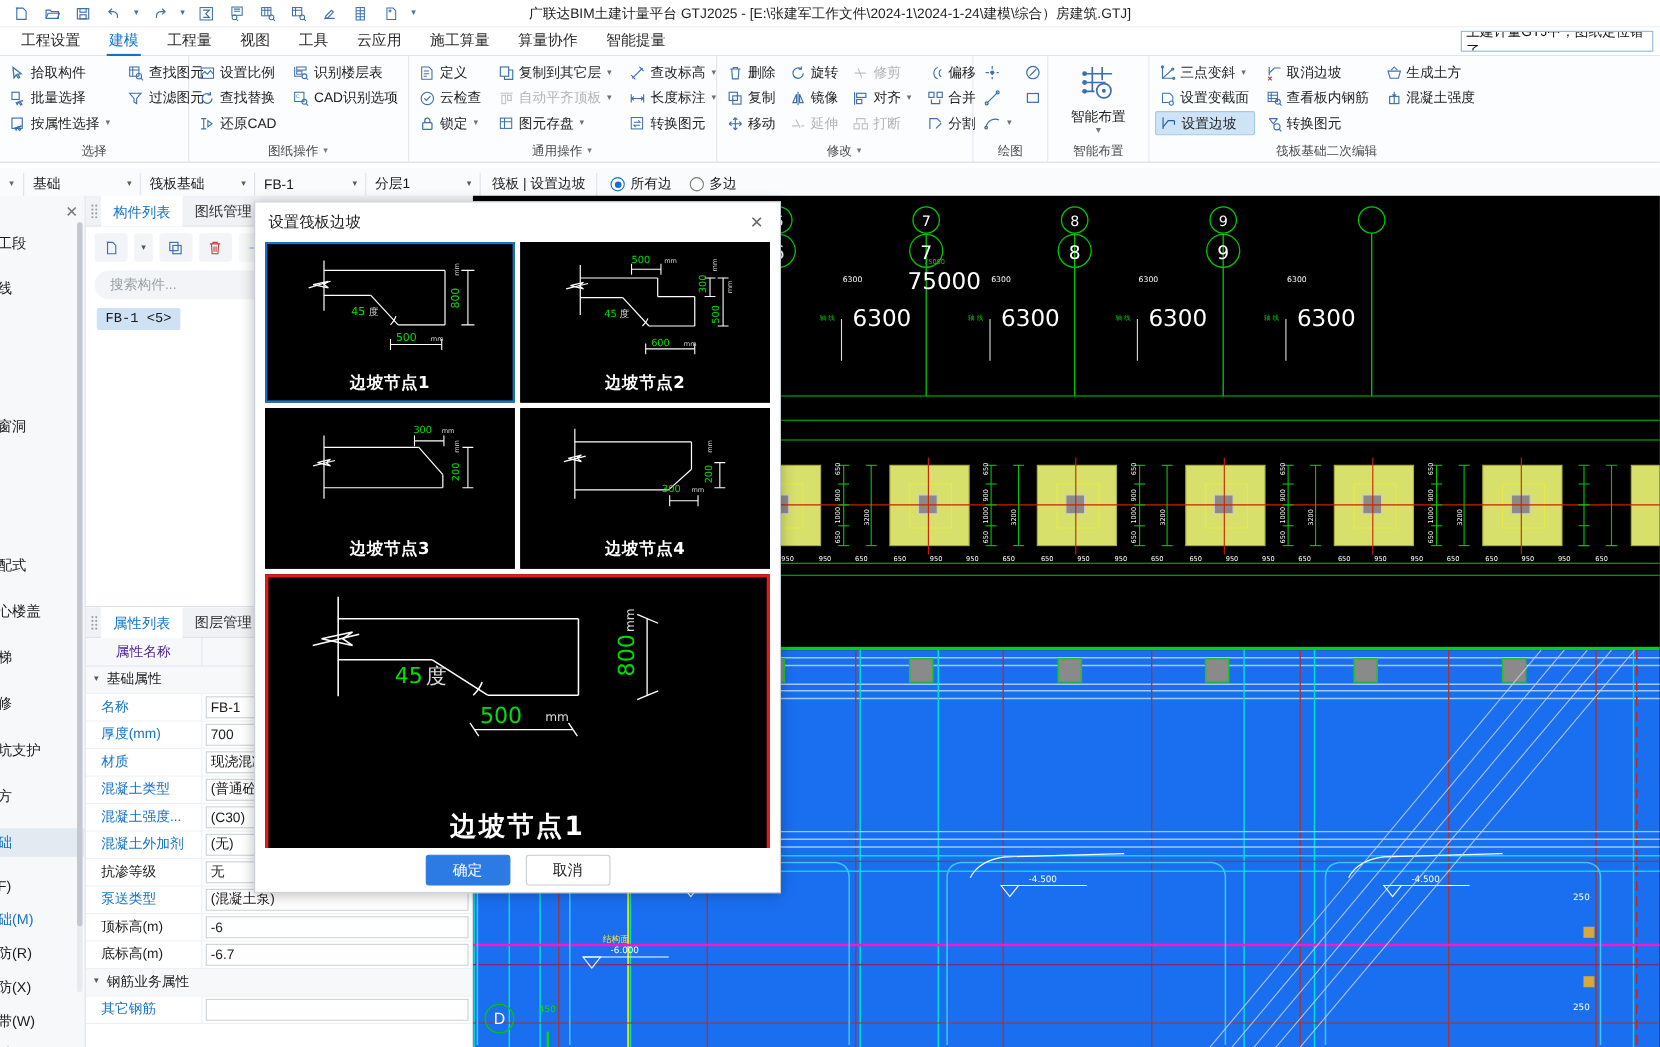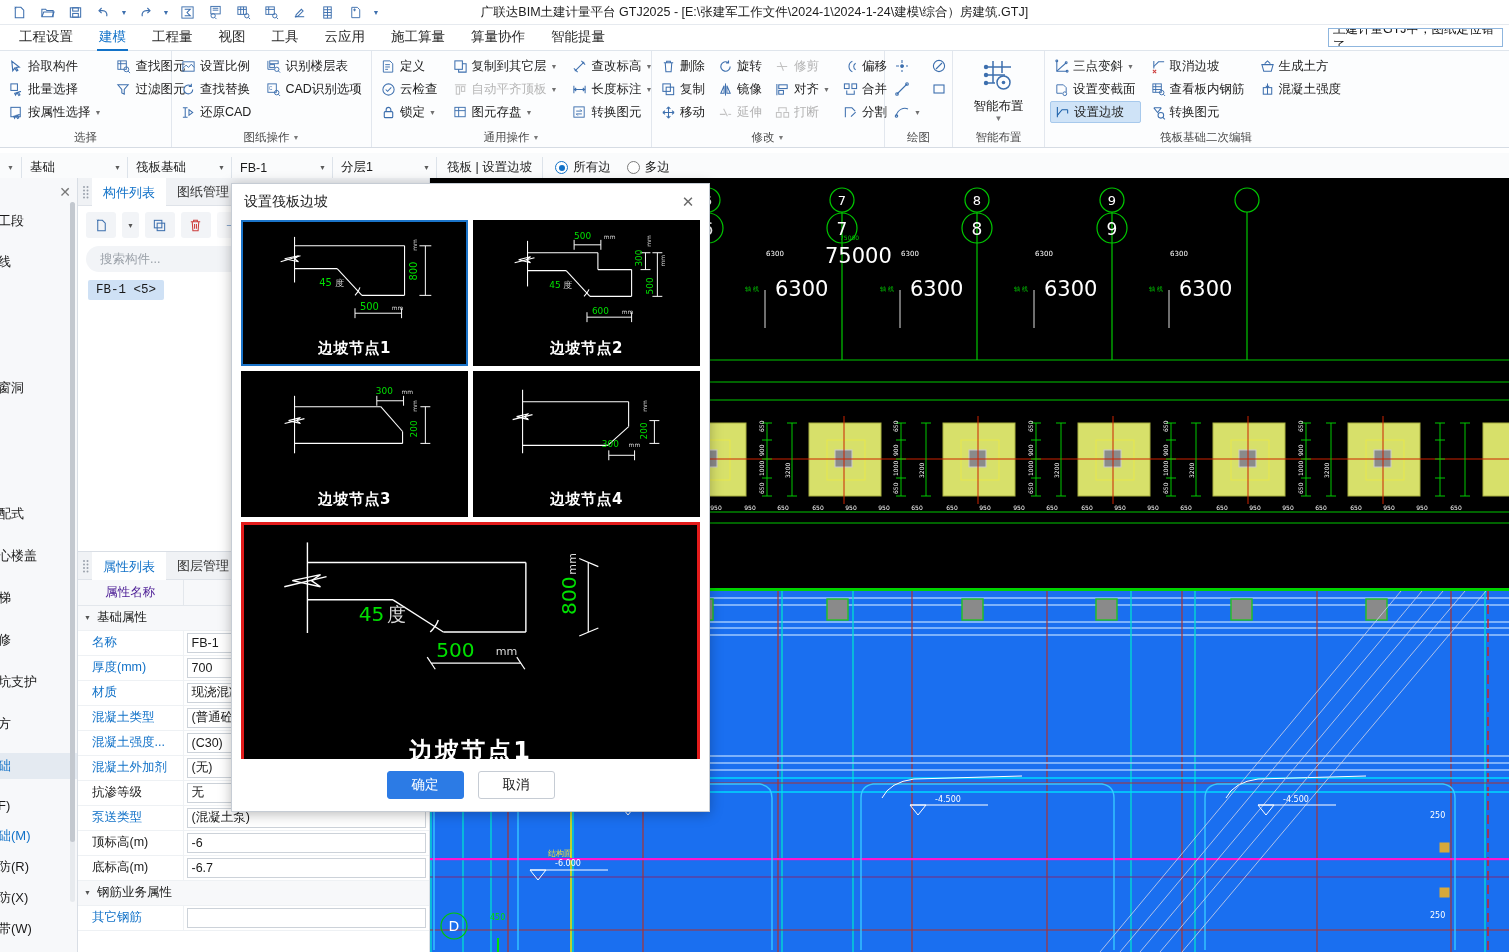--- a/index.html
+++ b/index.html
@@ -197,21 +197,21 @@
   .card .clabel {
     color:#fff; font-size: 15px; font-weight: bold; padding-bottom: 6px;
     font-family: "DejaVu Sans", sans-serif; letter-spacing: .5px;
   }
   .bigprev {
     margin-top: 5px; height: 258px; background:#000; border: 3px solid #e21b1b;
     position:relative; display:flex; flex-direction:column; align-items:center; justify-content:flex-start;
   }
   .bigprev .cimg { flex:1; width:100%; position:relative;}
   .bigprev .clabel { color:#fff; font-size: 24px; font-weight: bold; padding-bottom: 10px; font-family:"DejaVu Sans", sans-serif; letter-spacing:2px;}
-  .dlg-foot { height: 52px; display:flex; align-items:center; justify-content:center; gap: 14px; }
+  .dlg-foot { height: 40px; display:flex; align-items:center; justify-content:center; gap: 14px; }
   .btn {
     width: 77px; height: 28px; border-radius: 3px; font-size: 13.5px;
     display:flex; align-items:center; justify-content:center;
   }
   .btn.primary { background:#2c7be5; color:#fff; border:1px solid #2c7be5; }
   .btn.ghost { background:#fff; color:#1a1a1a; border:1px solid #c6ccd4; }
 </style>
 </head>
 <body>
 

